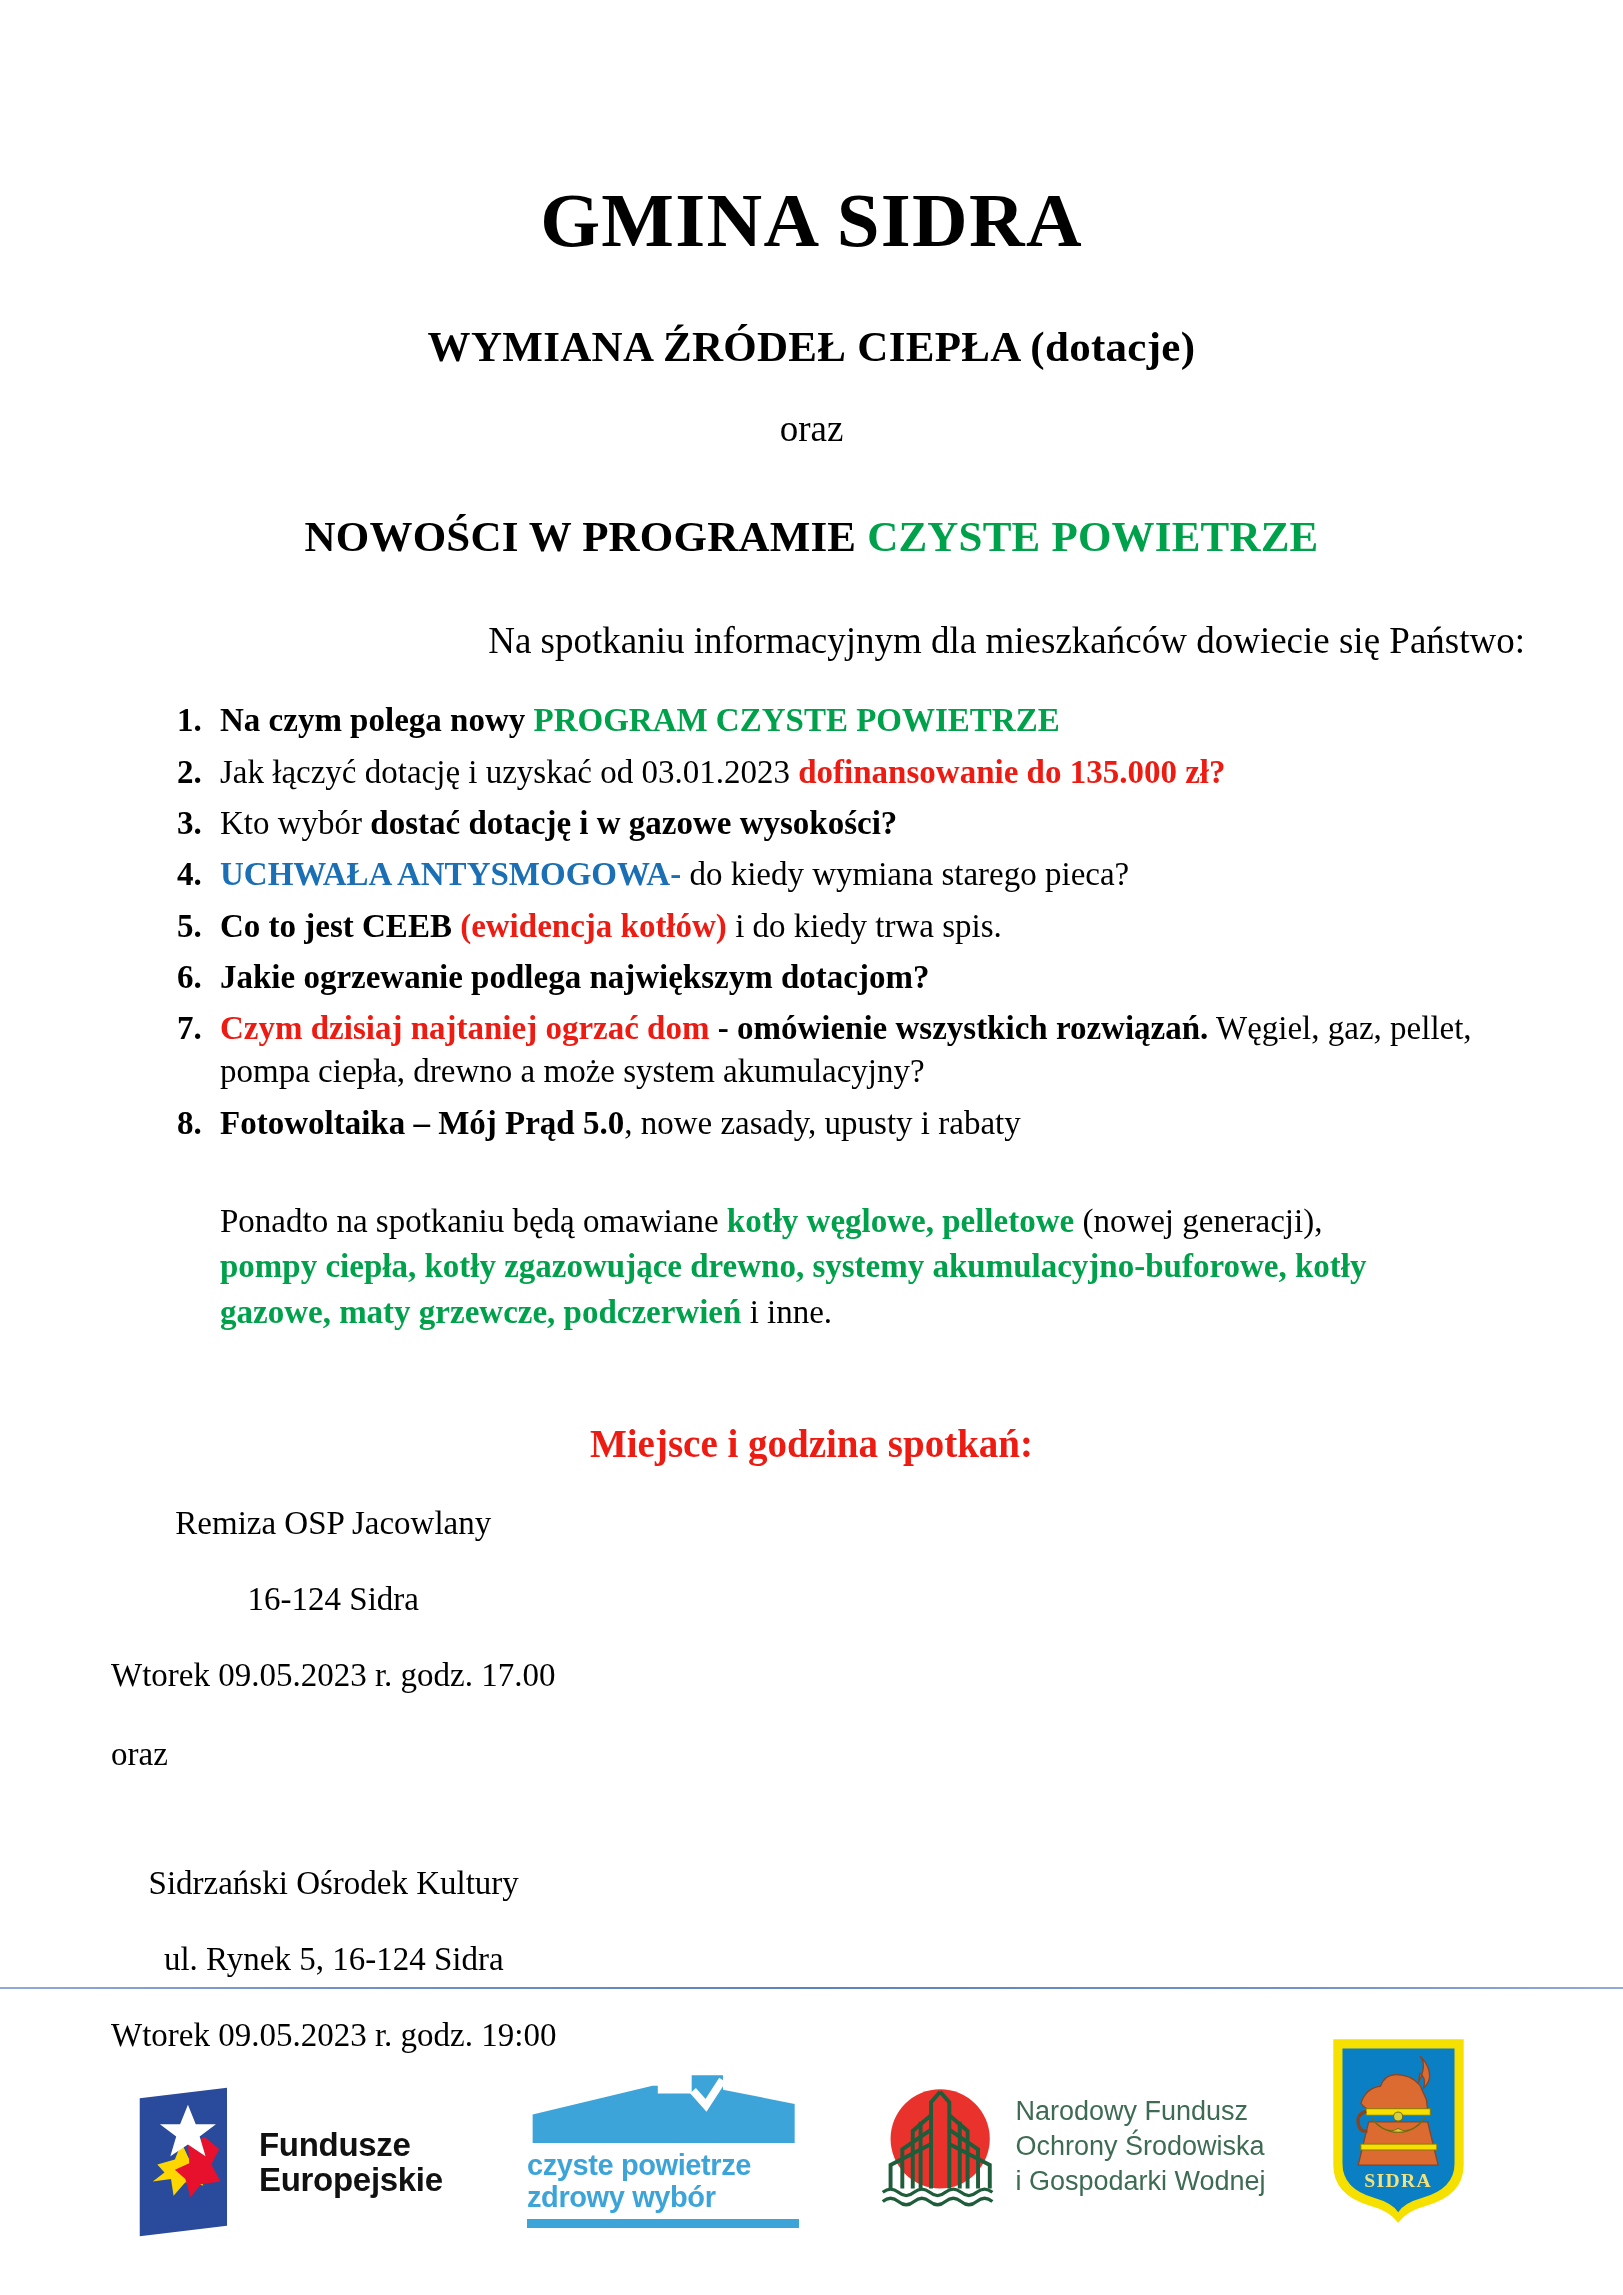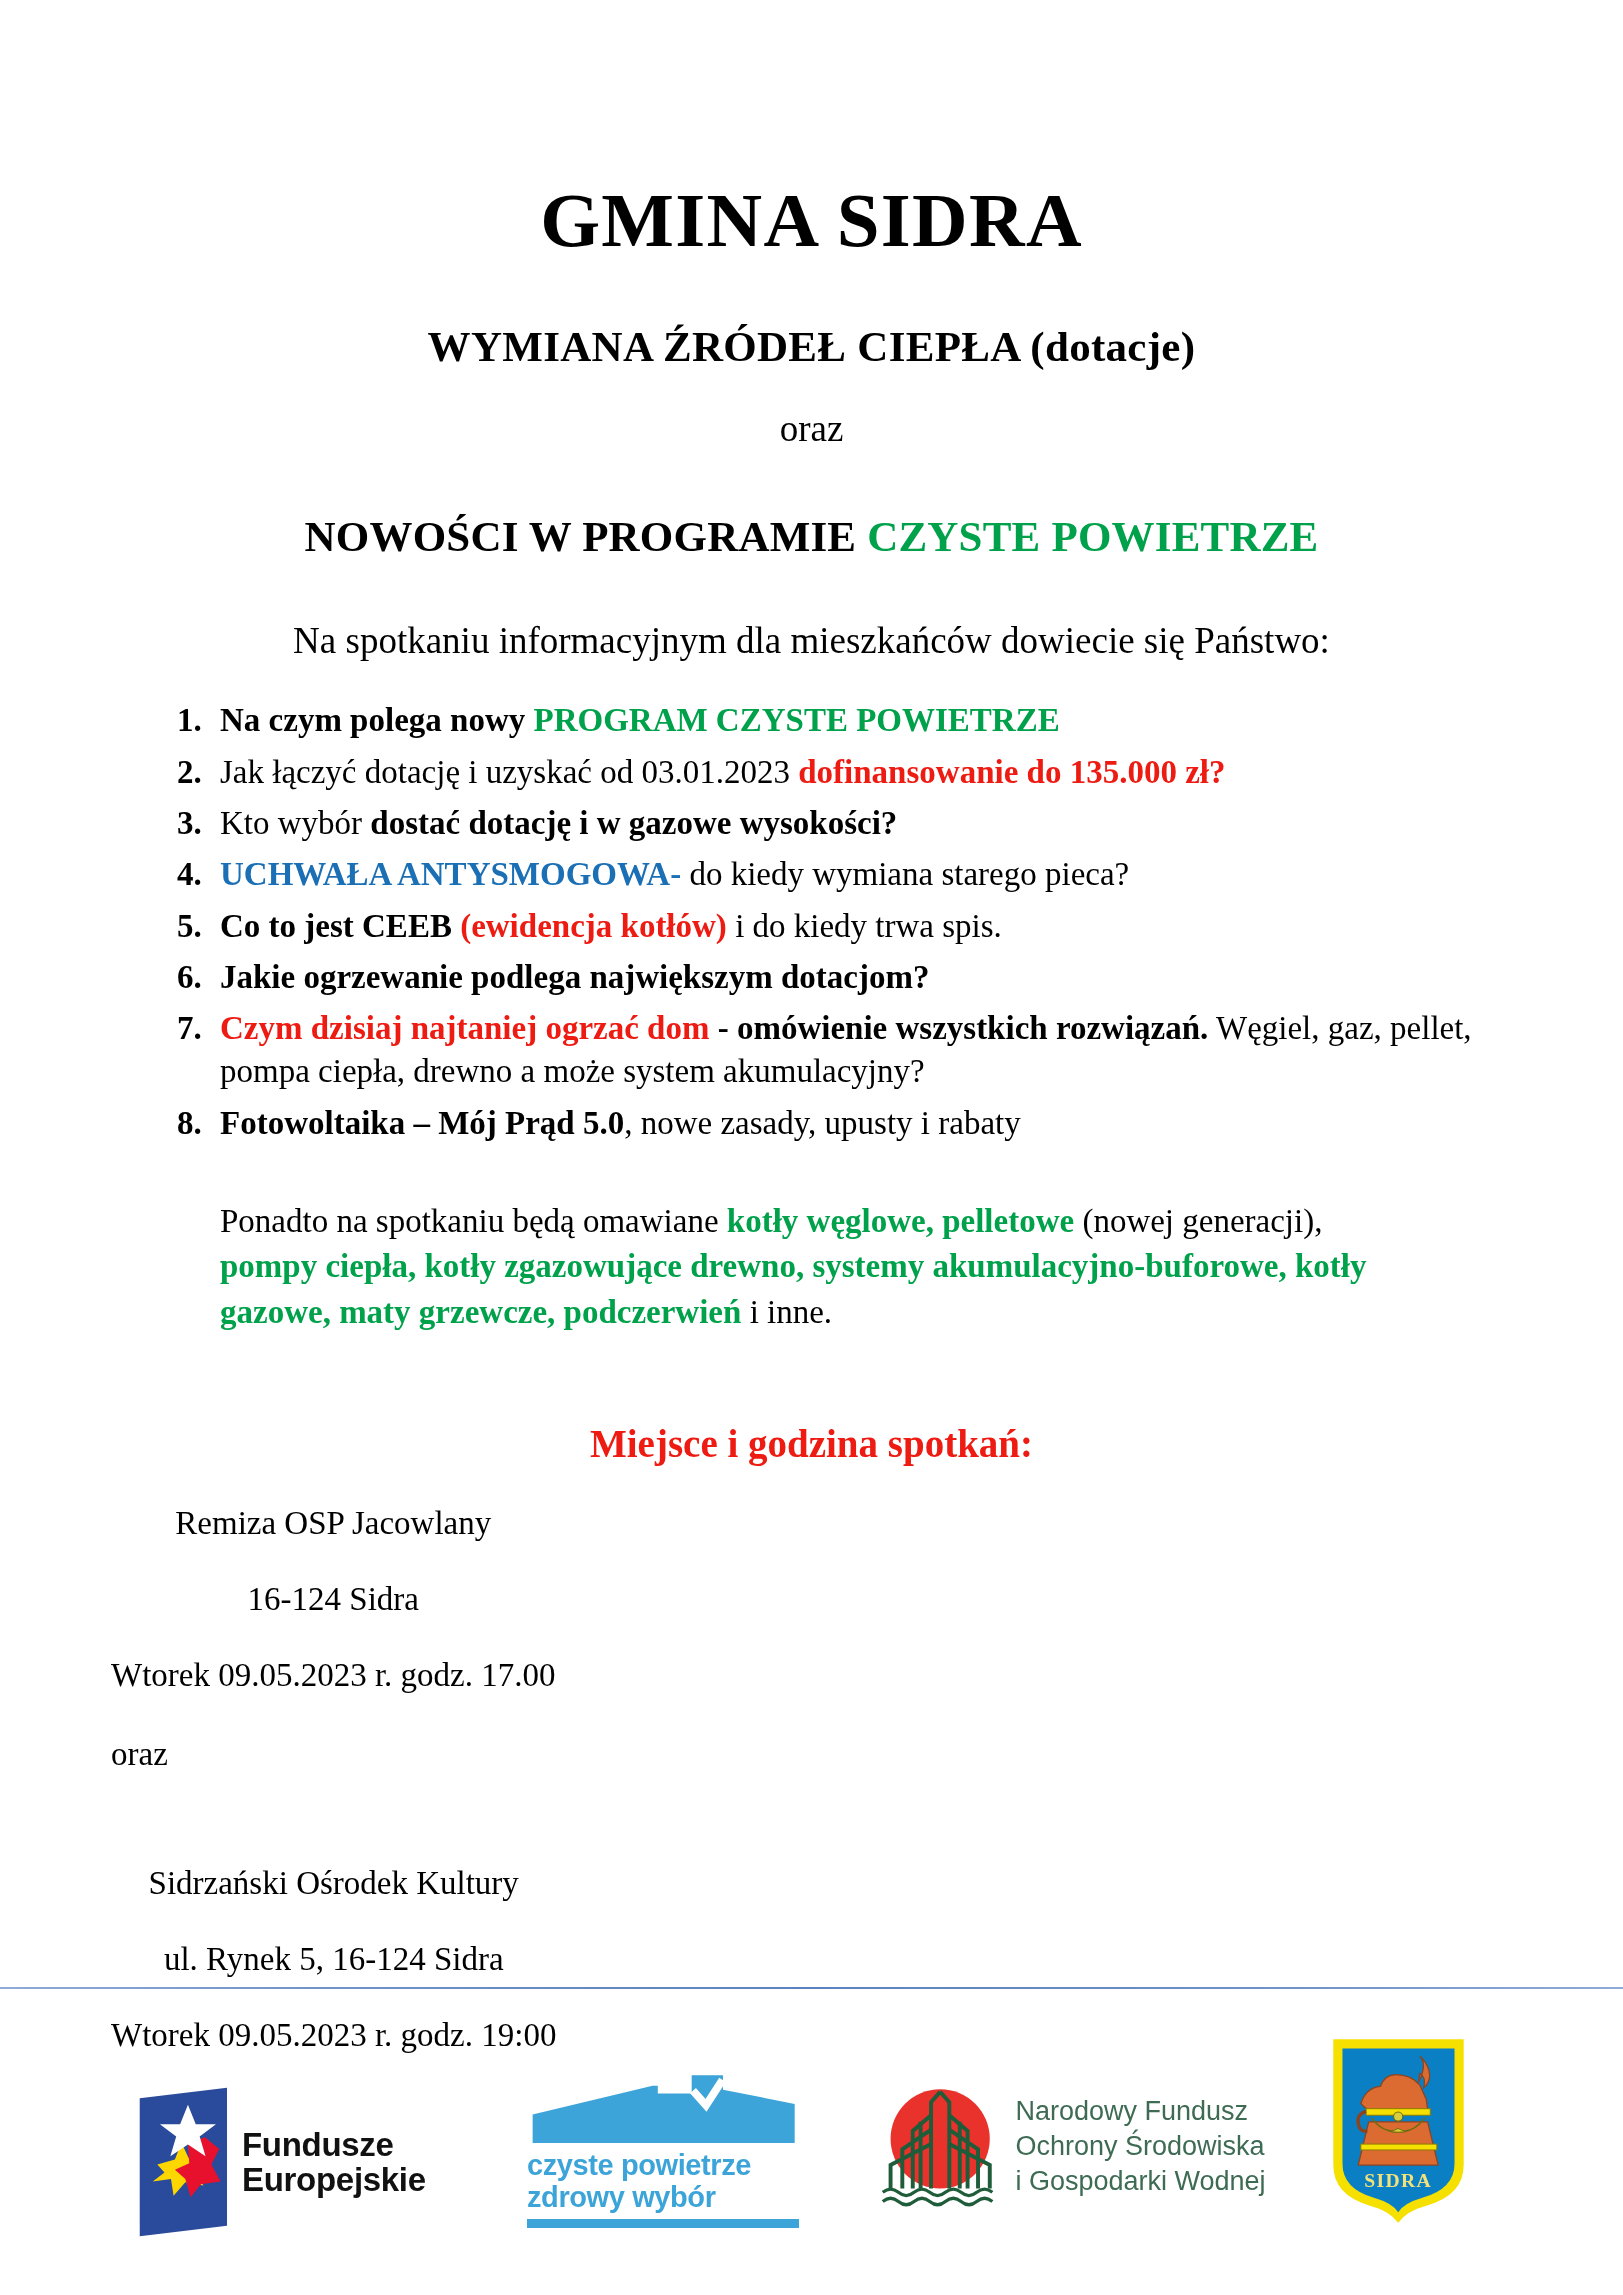--- a/index.html
+++ b/index.html
@@ -57,21 +57,21 @@
 
   .heading-nowosci {
     text-align: center;
     font-size: 43px;
     font-weight: bold;
     margin-top: 62px;
     letter-spacing: 0.2px;
   }
 
   .lead-line {
-    text-align: center;
+    text-align: right;
     font-size: 37px;
     margin-top: 58px;
     padding-left: 0px;
   }
 
   
   ol.qlist {
     margin: 29px 0 0 0;
     padding-left: 79px;
     list-style: none;
@@ -170,20 +170,21 @@
   .slot-sid { position: absolute; left: 1328px; top: 6.5px; }
 
   
   .fe-wrap { display:flex; align-items:center; }
   .fe-text {
     font-family: "Liberation Sans", "DejaVu Sans", sans-serif;
     font-weight: bold;
     font-size: 33px;
     line-height: 1.06;
     color: #111111;
+    margin-left: 17px;
     letter-spacing: -0.3px;
   }
 
   
   .cp-text {
     font-family: "Liberation Sans", "DejaVu Sans", sans-serif;
     font-weight: bold;
     font-size: 29px;
     color: #3CA4D8;
     letter-spacing: -0.4px;

